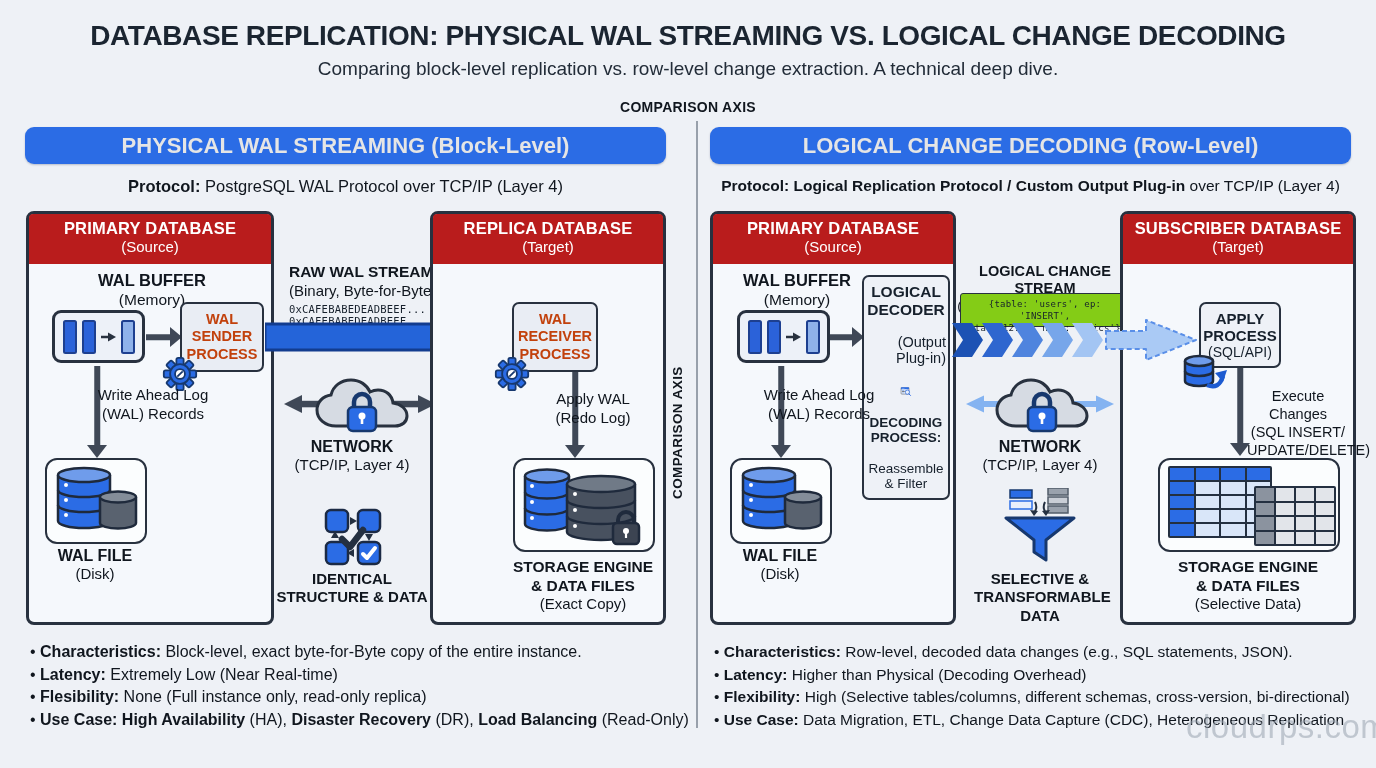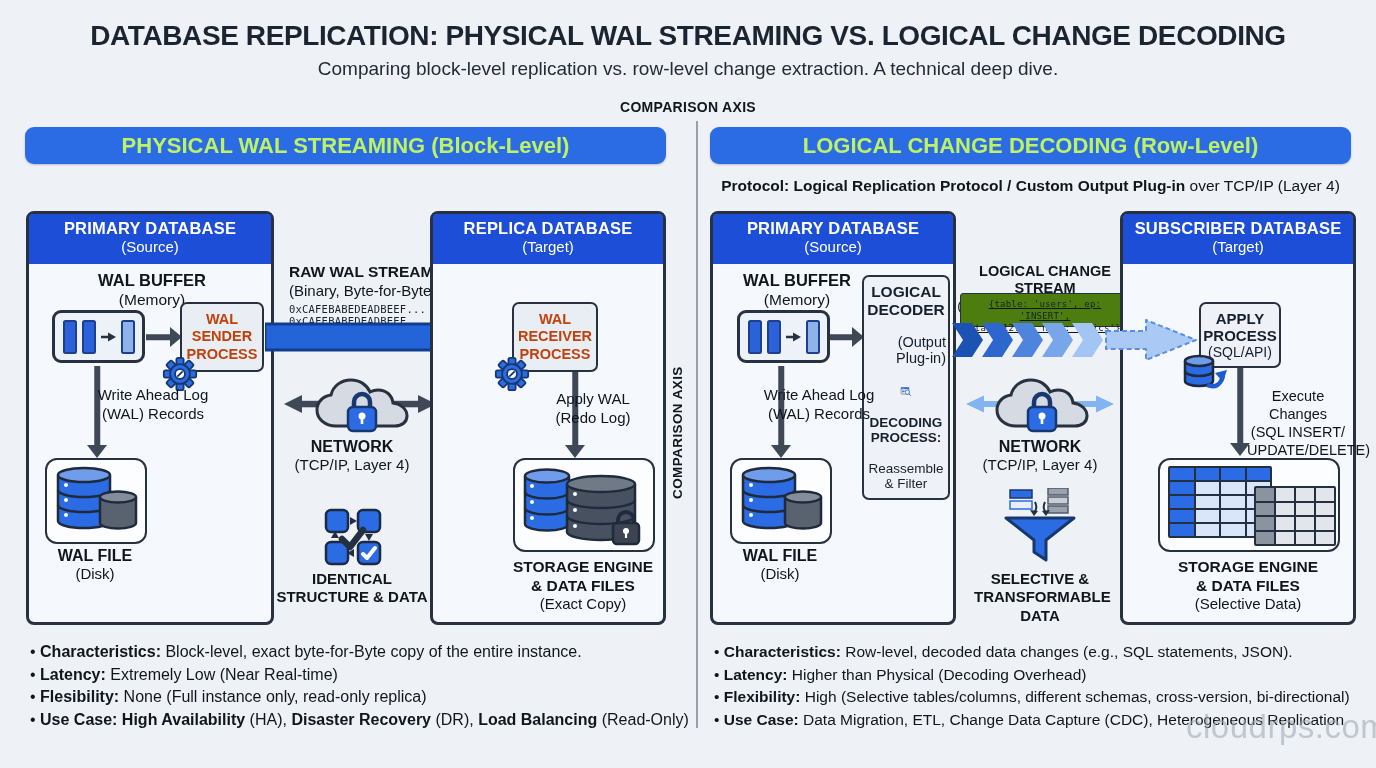--- a/index.html
+++ b/index.html
@@ -3,23 +3,23 @@
 <meta charset="utf-8">
 <style>
   *{margin:0;padding:0;box-sizing:border-box}
   html,body{width:1376px;height:768px}
   body{font-family:"Liberation Sans",sans-serif;background:#eef1f6;color:#10161e;overflow:hidden}
   #stage{position:relative;width:1376px;height:768px;background:#eef1f6}
   .a{position:absolute}
   .tc{text-align:center}
   .b{font-weight:bold}
   .mono{font-family:"DejaVu Sans Mono","Liberation Mono",monospace;font-size:10.5px;color:#16202c;letter-spacing:.2px}
-  .banner{height:37px;border-radius:9px;background:#2b6ce5;color:#bef264;font-weight:bold;font-size:22px;line-height:37px;box-shadow:0 1px 2px rgba(20,40,80,.25)}
+  .banner{height:37px;border-radius:9px;background:#2b6ce5;color:#e5e5e5;font-weight:bold;font-size:22px;line-height:37px;box-shadow:0 1px 2px rgba(20,40,80,.25)}
   .dbbox{border:3px solid #28313f;border-radius:8px;background:#f5f8fc}
-  .dbhead{height:50px;background:#1d4ed8;border-radius:4px 4px 0 0;color:#fff;text-align:center;padding-top:5px}
+  .dbhead{height:50px;background:#b91c1c;border-radius:4px 4px 0 0;color:#fff;text-align:center;padding-top:5px}
   .dbhead .ht{font-size:16.5px;font-weight:bold;letter-spacing:.2px}
   .dbhead .hs{font-size:15px}
   .proc{background:#e9edf4;border:2.5px solid #28313f;border-radius:7px;display:flex;align-items:center;justify-content:center;text-align:center;font-weight:bold;color:#c2410c;line-height:1.18;padding:4px}
   .proc2{background:#eef1f7;border:2.5px solid #28313f;border-radius:7px;display:flex;flex-direction:column;align-items:center;text-align:center;color:#16202c;line-height:1.15;padding:6px 2px}
   .icobox{background:#fbfdfe;border:2.5px solid #28313f;border-radius:12px;display:flex;align-items:center;justify-content:center}
   .buf{width:93px;height:53px;border:3px solid #28313f;border-radius:9px;background:#edf1f8;display:flex;align-items:center;justify-content:center;gap:5px}
   .buf i{display:block;width:14px;height:34px;border-radius:2.5px;border:2px solid #1d3f90;background:#2b62d9}
   .buf i.lt{background:#8fb2ea}
   .ad .ln{position:absolute;left:50%;transform:translateX(-50%);top:0;width:5.5px;background:#3f4857;height:calc(100% - 13px)}
   .ad .hd{position:absolute;bottom:0;left:50%;transform:translateX(-50%);width:0;height:0;border-left:10px solid transparent;border-right:10px solid transparent;border-top:13px solid #3f4857}
@@ -44,20 +44,21 @@
 <div id="stage">
 
   <div class="a tc" style="top:58px;left:0;width:1376px;font-size:19px;color:#222c38;">Comparing block-level replication vs. row-level change extraction. A technical deep dive.</div>
   <div class="a tc b" style="top:20px;left:0;width:1376px;font-size:28px;letter-spacing:-.4px;color:#1b2531;">DATABASE REPLICATION: PHYSICAL WAL STREAMING VS. LOGICAL CHANGE DECODING</div>
   <div class="a tc b" style="top:99px;left:0;width:1376px;font-size:14px;letter-spacing:.3px;">COMPARISON AXIS</div>
 
   <div class="a" style="left:696px;top:121px;width:2px;height:607px;background:#98a0ab;"></div>
   <div class="a vlabel" style="left:670px;top:347px;height:152px;">COMPARISON AXIS</div>
 
   <div class="banner a tc" style="left:25px;top:127px;width:641px;">PHYSICAL WAL STREAMING (Block-Level)</div>
+  <div class="a tc" style="left:25px;top:177px;width:641px;font-size:16.5px;"><span class="b">Protocol:</span><span> PostgreSQL WAL Protocol over TCP/IP (Layer 4)</span></div>
 
   <div class="dbbox a" style="left:26px;top:211px;width:248px;height:414px;">
     <div class="dbhead">
       <div class="ht">PRIMARY DATABASE</div>
       <div class="hs">(Source)</div>
     </div>
   </div>
   <div class="a tc" style="left:77px;top:271px;width:150px;line-height:1.2;">
     <div class="b" style="font-size:16.5px;">WAL BUFFER</div>
     <div style="font-size:15.5px;">(Memory)</div>
@@ -285,21 +286,21 @@
   </div>
   <div class="a tc" style="left:710px;top:546px;width:140px;line-height:1.2;">
     <div class="b" style="font-size:16px;">WAL FILE</div>
     <div style="font-size:15px;">(Disk)</div>
   </div>
 
   <div class="a tc" style="left:955px;top:263px;width:180px;line-height:1.2;">
     <div class="b" style="font-size:14.5px;">LOGICAL CHANGE STREAM</div>
     <div style="font-size:13.5px;">(Decoded, Tuple/JSON Data)</div>
   </div>
-  <div class="a tc" style="left:960px;top:293px;width:170px;height:34px;background:#4d7c0f;border:1.5px solid #28313f;border-radius:3px;padding-top:4px;text-decoration:underline;">
+  <div class="a tc" style="left:960px;top:293px;width:170px;height:34px;background:#84cc16;border:1.5px solid #28313f;border-radius:3px;padding-top:4px;">
     <div class="mono" style="font-size:9px;line-height:12px;">{table: 'users', ep: 'INSERT',</div>
     <div class="mono" style="font-size:9px;line-height:12px;">data: {12: 1, name: '3fics'}}</div>
   </div>
   <svg class="a" style="left:950px;top:315px;z-index:5;" width="252" height="50" viewBox="0 0 252 50">
     <polygon points="2,8 22,8 33,25 22,42 2,42 13,25" fill="#1c52b4"></polygon>
     <polygon points="32,8 52,8 63,25 52,42 32,42 43,25" fill="#2e66cf"></polygon>
     <polygon points="62,8 82,8 93,25 82,42 62,42 73,25" fill="#4f84de"></polygon>
     <polygon points="92,8 112,8 123,25 112,42 92,42 103,25" fill="#77a6ea"></polygon>
     <polygon points="122,8 142,8 153,25 142,42 122,42 133,25" fill="#a3c5f3"></polygon>
     <polygon points="156,16 196,16 196,5 246,25 196,45 196,34 156,34" fill="#aacaf5" stroke="#5a8fe8" stroke-width="2" stroke-dasharray="5 3" stroke-linejoin="round"></polygon>

